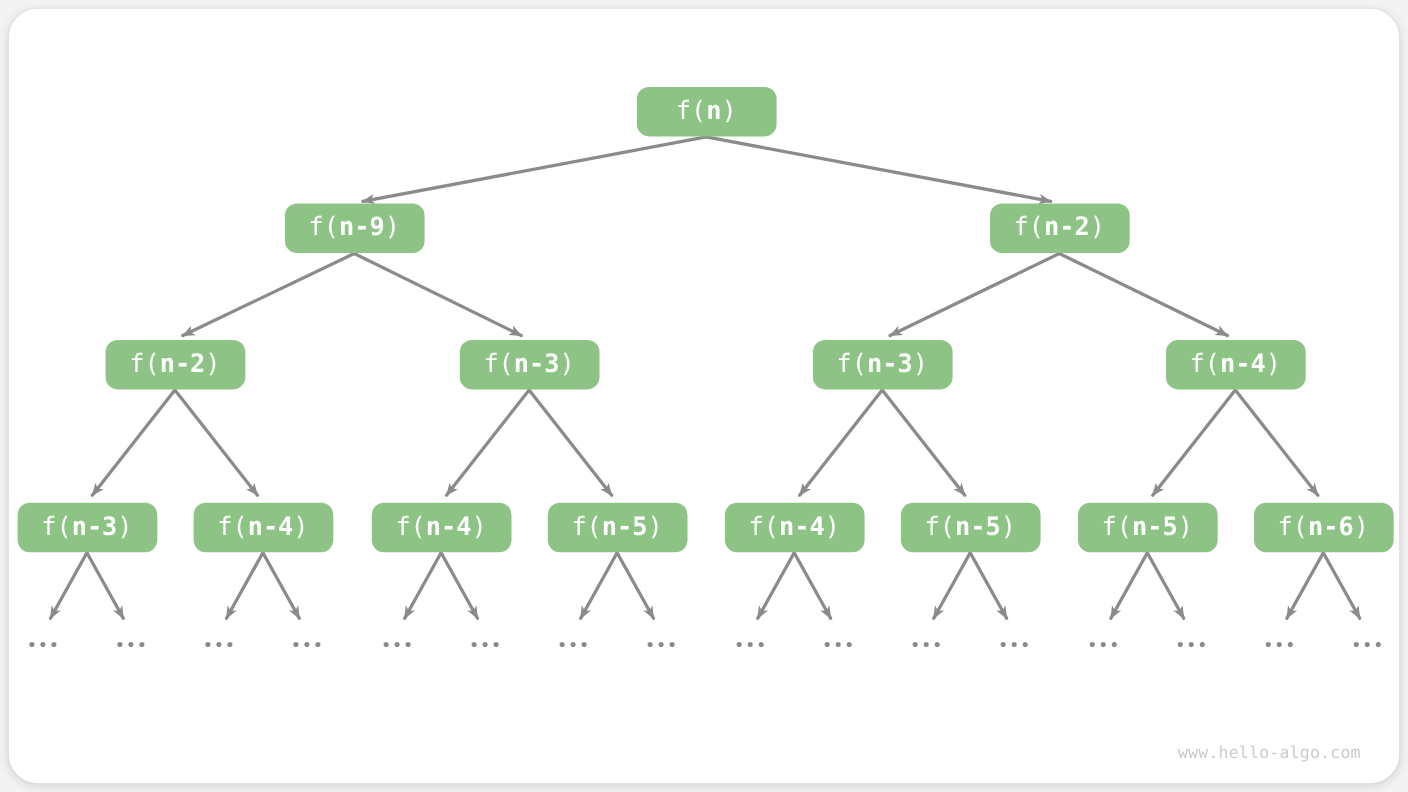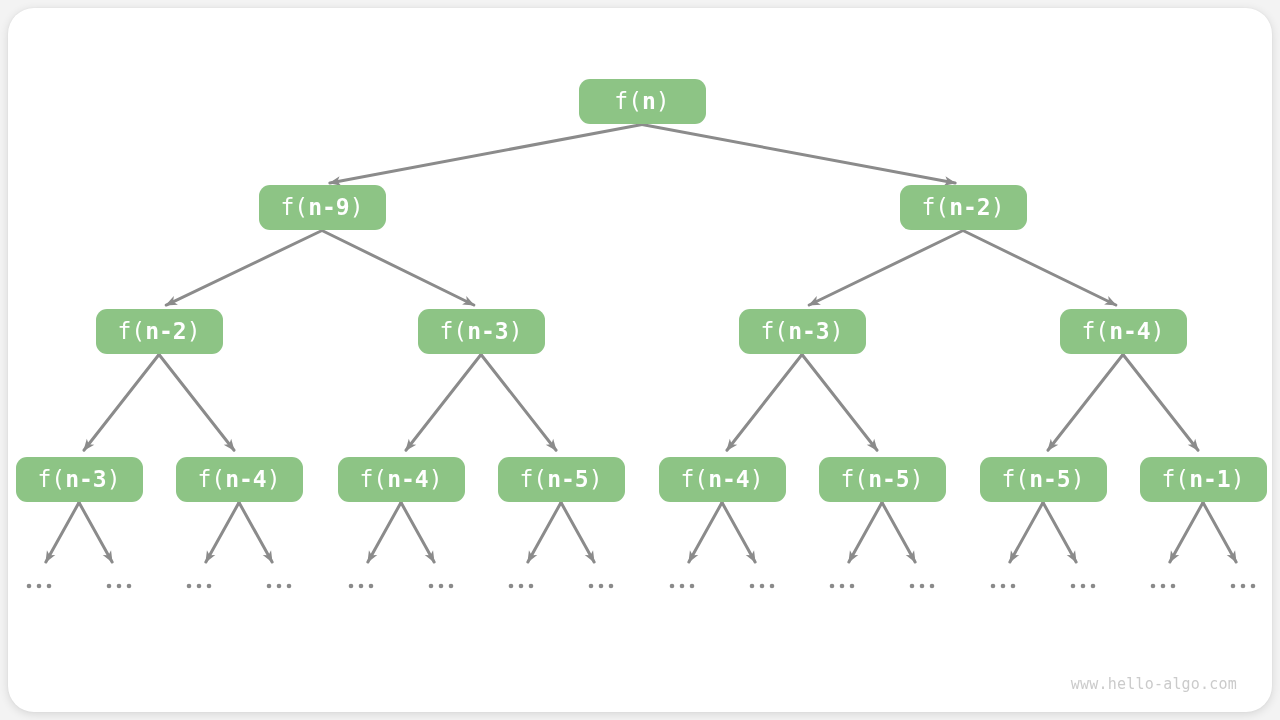--- a/index.html
+++ b/index.html
@@ -245,19 +245,19 @@
         <span class="arg">n-5</span>
         <span class="suf">)</span>
       </div>
       <div class="node" style="left: 979.5px; top: 456.5px;">
         <span class="pre">f(</span>
         <span class="arg">n-5</span>
         <span class="suf">)</span>
       </div>
       <div class="node" style="left: 1139.5px; top: 456.5px;">
         <span class="pre">f(</span>
-        <span class="arg">n-1</span>
+        <span class="arg">n-6</span>
         <span class="suf">)</span>
       </div>
     </div>
 
   <div class="watermark">www.hello-algo.com</div>
 </div>
 
 </body></html>

